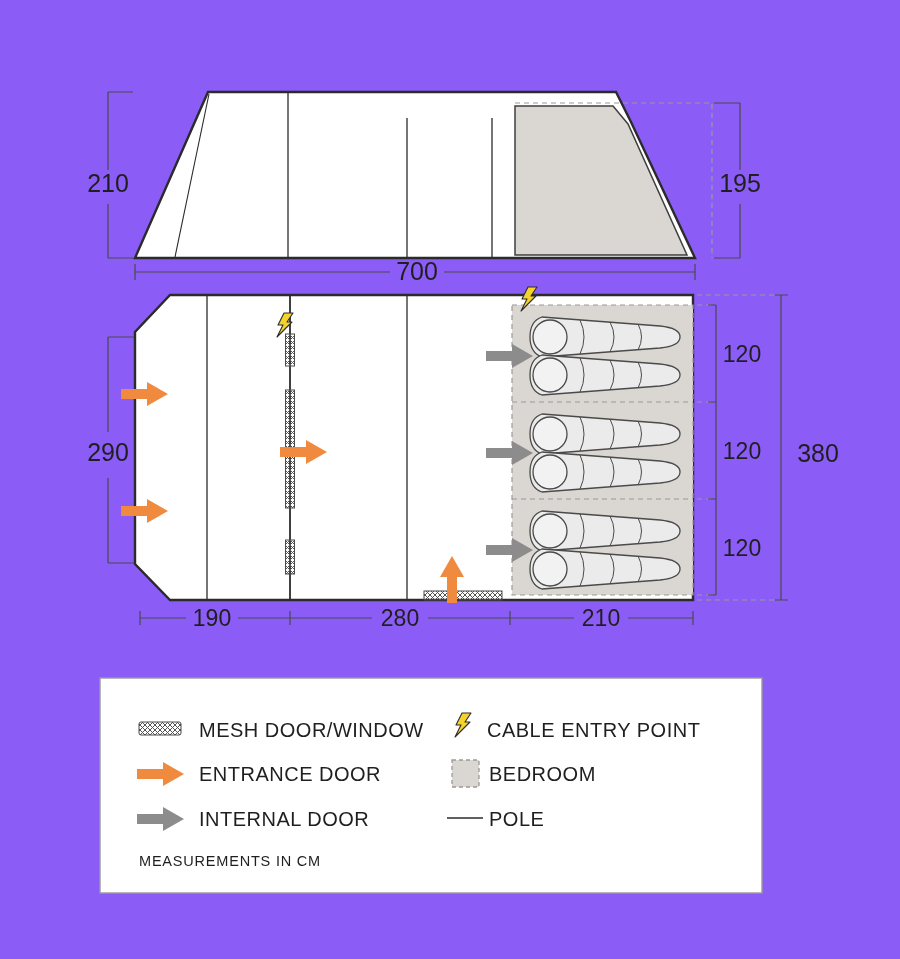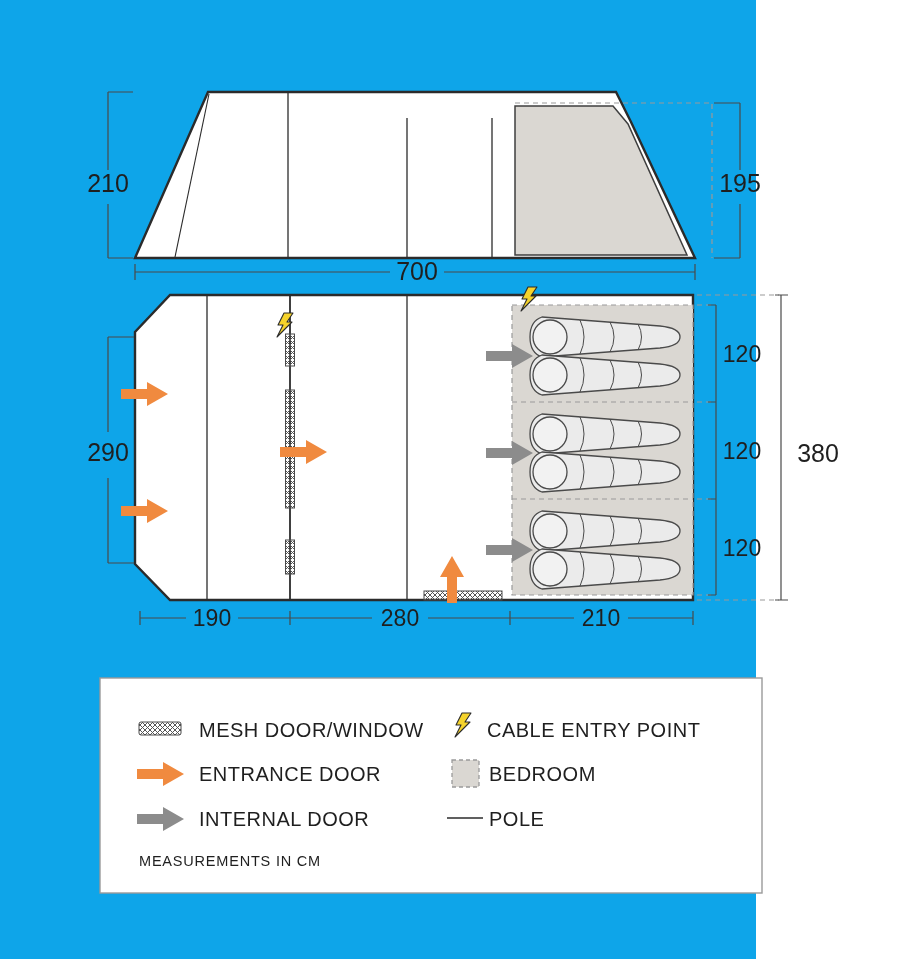--- a/index.html
+++ b/index.html
@@ -1,16 +1,16 @@
 <!DOCTYPE html>
 <html style="--line: #2b2b2b; --dim: #4a4a4a; --dashed: #9a9a9a; --text: #1f1f1f; --entrance_arrow: #f08a3f; --internal_arrow: #8c8c8c; --bedroom_fill: #dad7d2; --lightning: #f5d32c;"><head>
 <meta charset="utf-8">
 <style>
   html,body{margin:0;padding:0;background:#ffffff;}
-  .page{width:756px;height:959px;position:relative;background:#0ea5e9;font-family:"Liberation Sans",sans-serif;}
+  .page{width:900px;height:959px;position:relative;background:#8b5cf6;font-family:"Liberation Sans",sans-serif;}
   svg{display:block;}
   .outline{fill:#ffffff;stroke:var(--line,#2b2b2b);stroke-width:2.4;stroke-linejoin:miter;}
   .seam{stroke:var(--line,#2b2b2b);stroke-width:1.1;fill:none;}
   .pole{stroke:var(--line,#2b2b2b);stroke-width:1.3;}
   .pole-heavy{stroke:var(--line,#2b2b2b);stroke-width:1.8;}
   .dim{stroke:var(--dim,#4a4a4a);stroke-width:1.2;fill:none;}
   .dashed{stroke:var(--dashed,#9a9a9a);stroke-width:1.2;stroke-dasharray:5 4;fill:none;}
   .bedroom{fill:var(--bedroom_fill,#dad7d2);}
   .bedroom-outline{stroke:#3f3f3f;stroke-width:1.5;}
   .swatch-dashed{stroke:var(--dashed,#9a9a9a);stroke-width:1.3;stroke-dasharray:4 3;}

